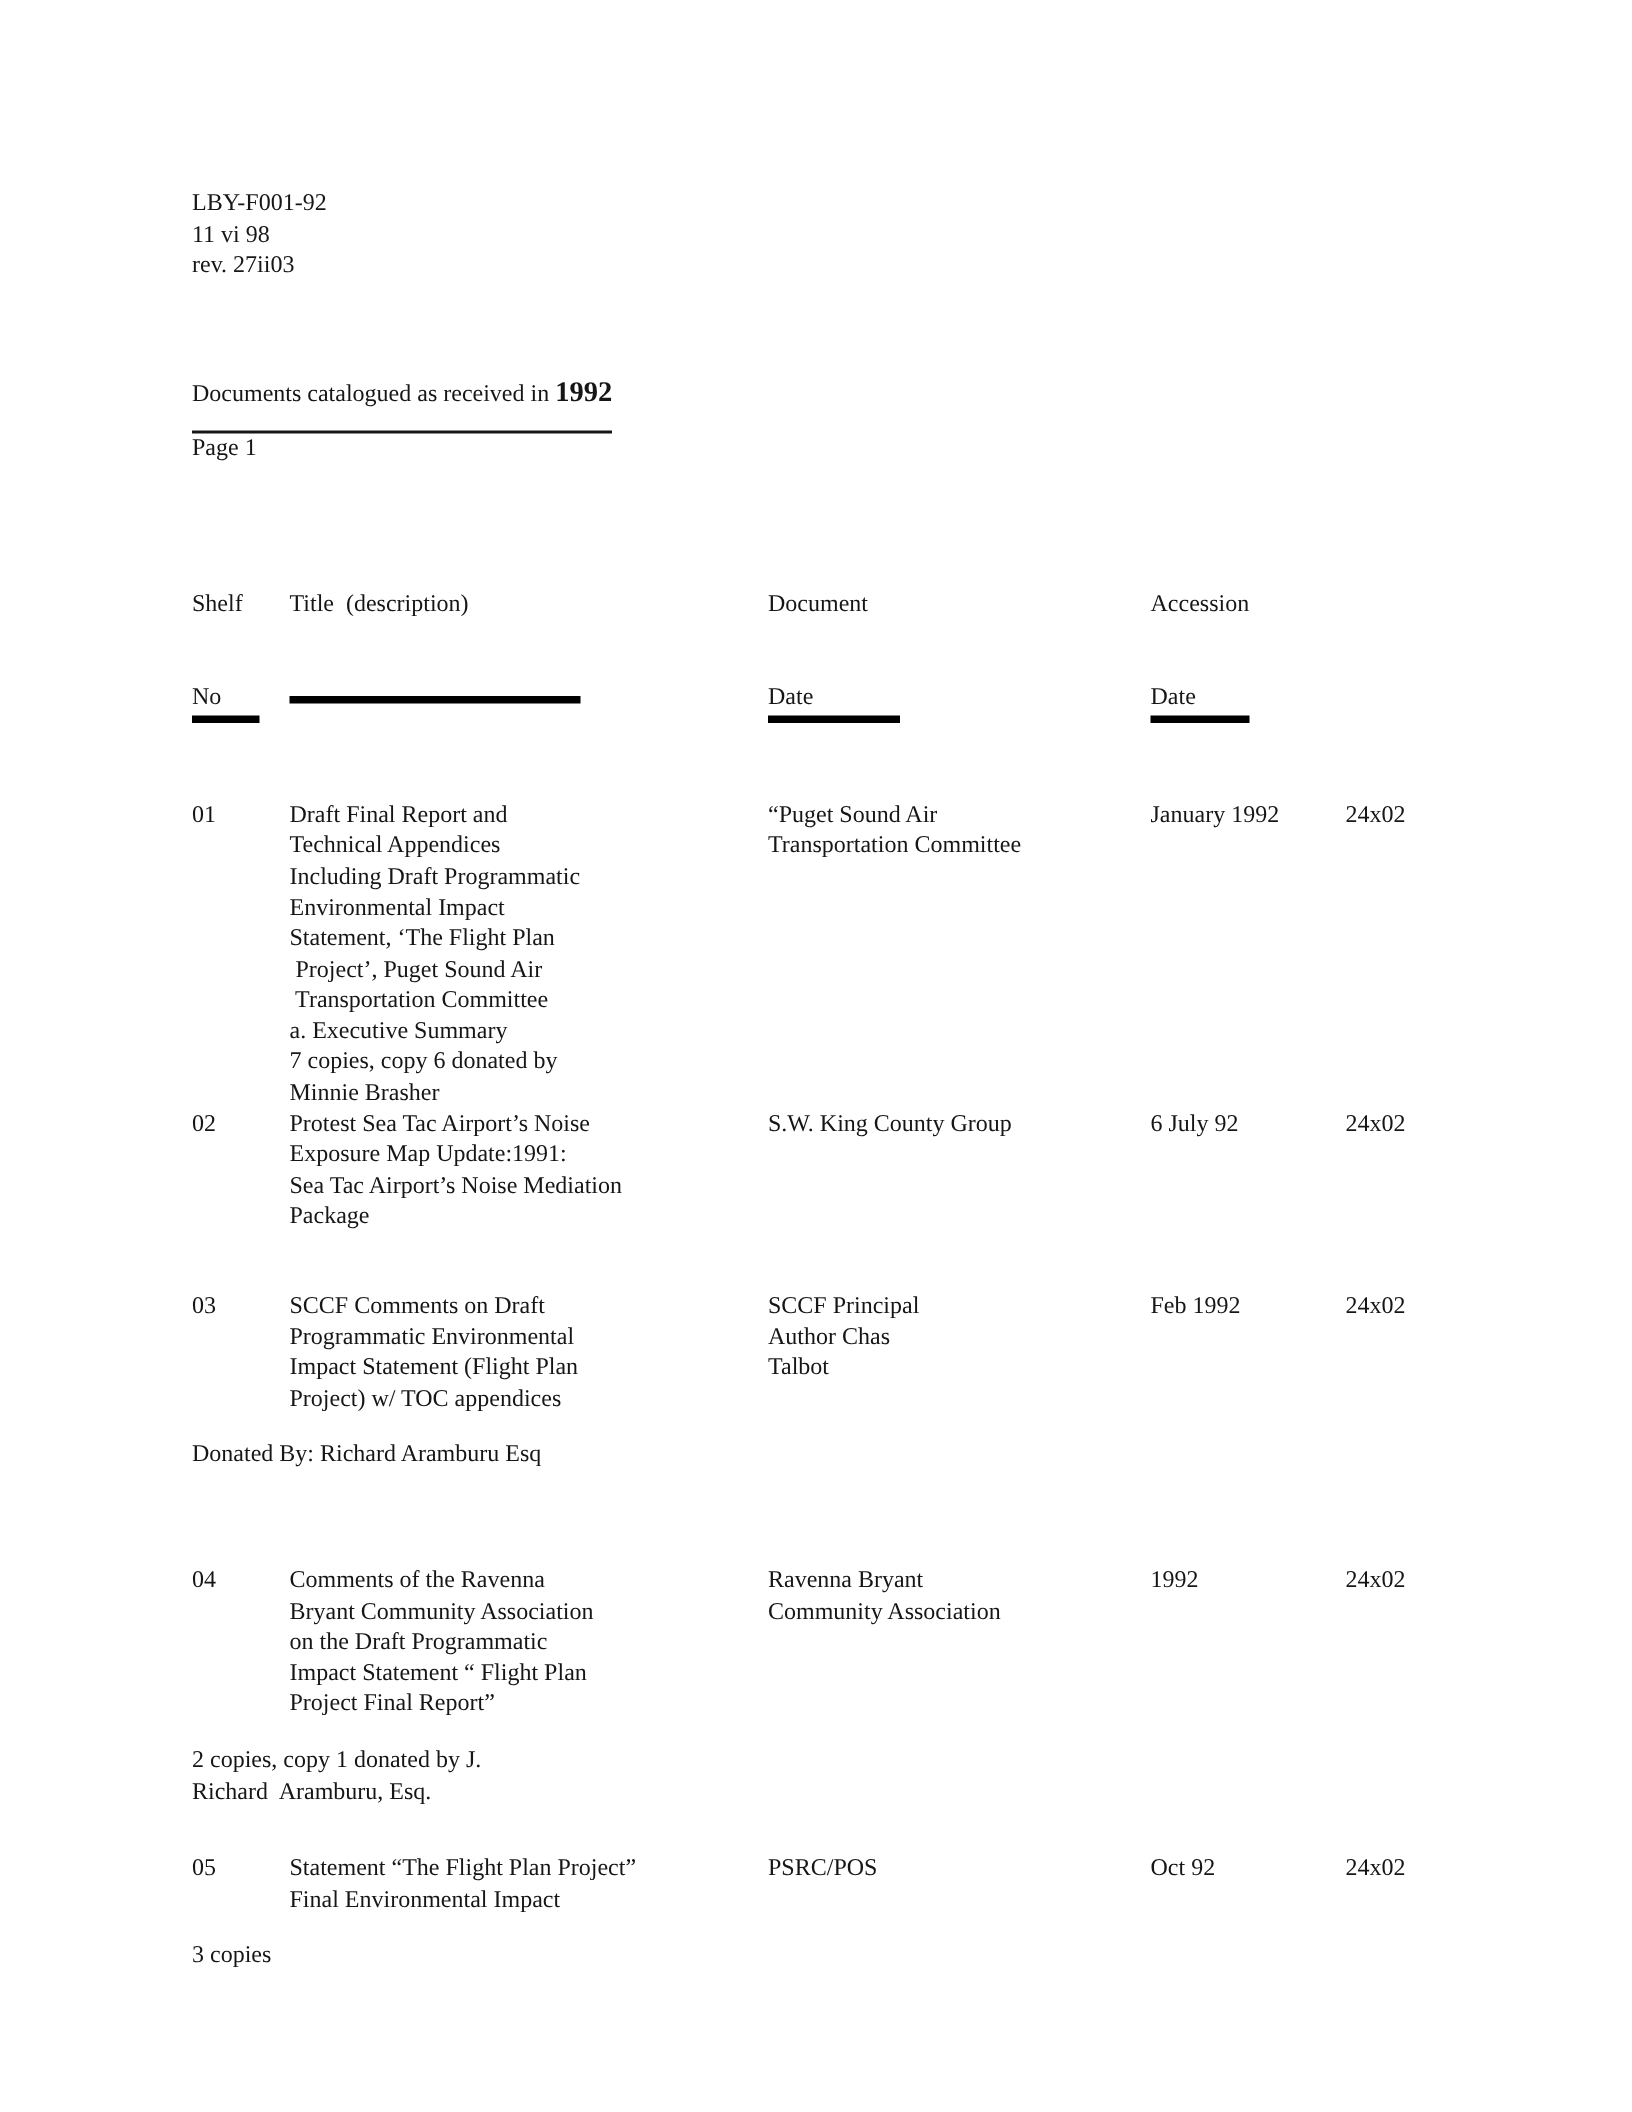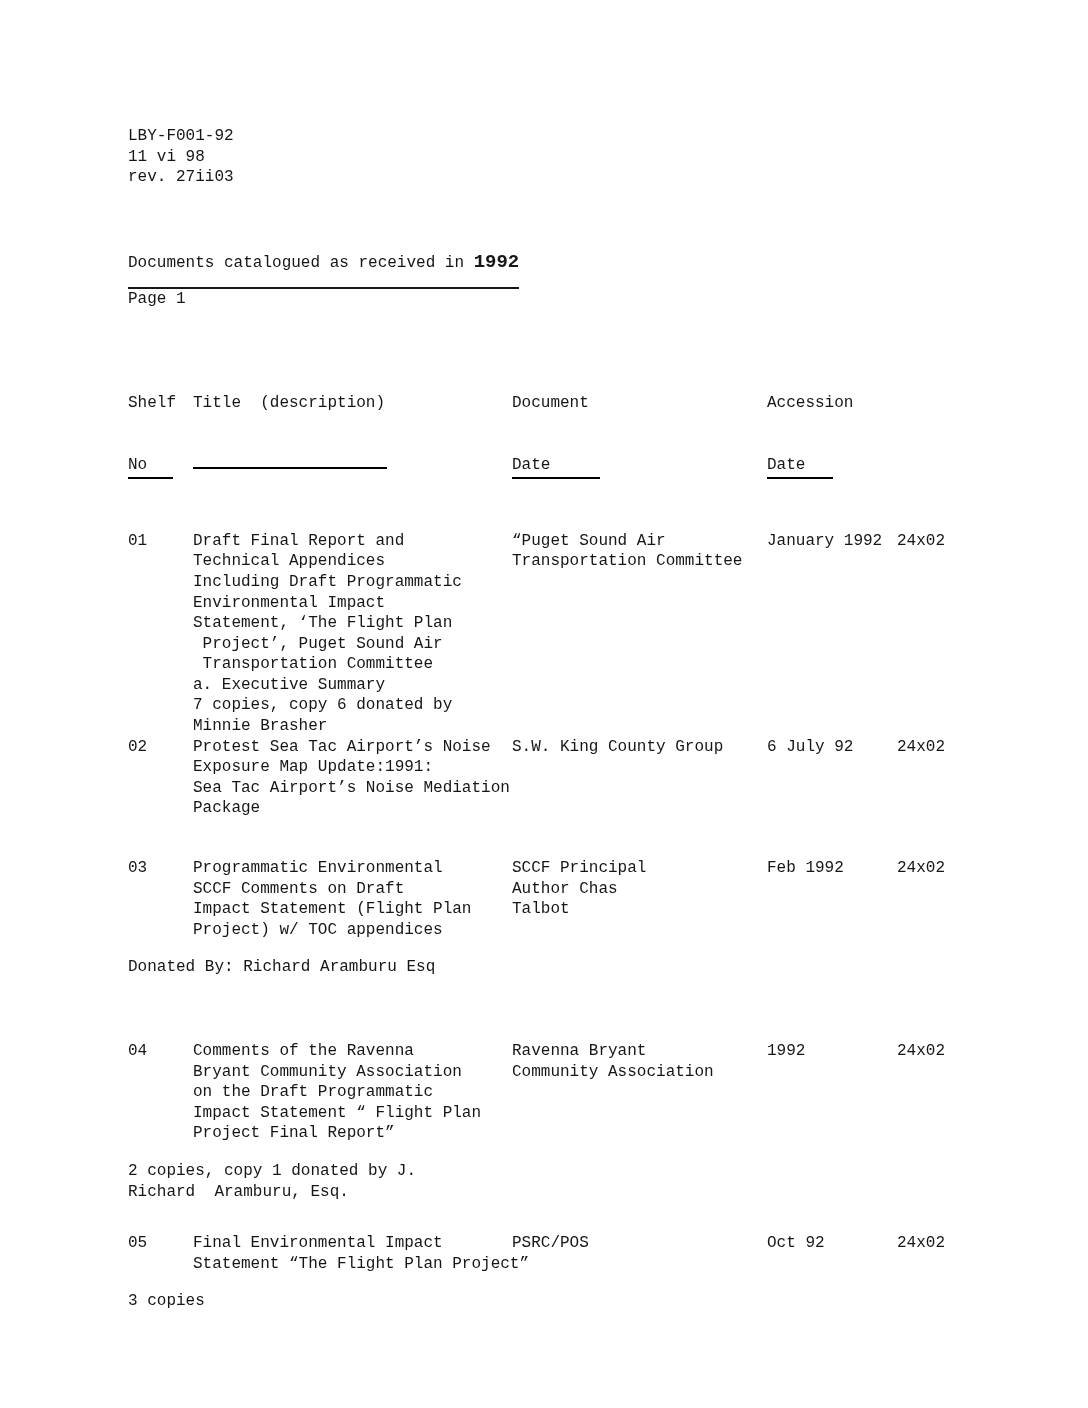--- a/index.html
+++ b/index.html
@@ -3,21 +3,21 @@
 <meta charset="utf-8">
 <style>
   html, body { margin: 0; padding: 0; background: #ffffff; }
   .page {
     position: relative;
     width: 1088px;
     height: 1408px;
     background: #ffffff;
     box-sizing: border-box;
     padding: 126px 30px 0 128px;
-    font-family: Liberation Mono, monospace;
+    font-family: Liberation Serif, serif;
     font-size: 16px;
     line-height: 20.6px;
     color: #161616;
     overflow: hidden;
   }
   .line { white-space: pre; }
 
   
   .doc-header { }
 
@@ -33,21 +33,21 @@
 
   
   .grid {
     display: grid;
     grid-template-columns: 65px 319px 255px 130px 1fr;
   }
   .thead { margin-top: 42px; }
   .thead .cell { white-space: pre; }
   .u {
     display: inline-block;
-    border-bottom: 2px solid #000000;
+    border-bottom: 5px solid #000000;
     padding-bottom: 1px;
     white-space: pre;
   }
   .u-shelf { width: 45px; }
   .u-title { width: 194px; }
   .u-author { width: 240px; }
   .u-docdate { width: 88px; }
   .u-accdate { width: 66px; }
 
   
@@ -134,22 +134,22 @@
       <div class="cell line">6 July 92</div>
       <div class="cell line">24x02</div>
     </div>
 
   </div>
 
   <div class="row-block">
     <div class="grid">
       <div class="cell line">03</div>
       <div class="cell">
+            <div class="line">SCCF Comments on Draft</div>
             <div class="line">Programmatic Environmental</div>
-            <div class="line">SCCF Comments on Draft</div>
             <div class="line">Impact Statement (Flight Plan</div>
             <div class="line">Project) w/ TOC appendices</div>
           </div>
       <div class="cell">
             <div class="line">SCCF Principal</div>
             <div class="line">Author Chas</div>
             <div class="line">Talbot</div>
           </div>
       <div class="cell line">Feb 1992</div>
       <div class="cell line">24x02</div>
@@ -179,22 +179,22 @@
     <div class="note">
           <div class="line">2 copies, copy 1 donated by J.</div>
           <div class="line">Richard  Aramburu, Esq.</div>
         </div>
   </div>
 
   <div class="row-block">
     <div class="grid">
       <div class="cell line">05</div>
       <div class="cell">
+            <div class="line">Statement “The Flight Plan Project”</div>
             <div class="line">Final Environmental Impact</div>
-            <div class="line">Statement “The Flight Plan Project”</div>
           </div>
       <div class="cell">
             <div class="line">PSRC/POS</div>
           </div>
       <div class="cell line">Oct 92</div>
       <div class="cell line">24x02</div>
     </div>
     <div class="note">
           <div class="line">3 copies</div>
         </div>

